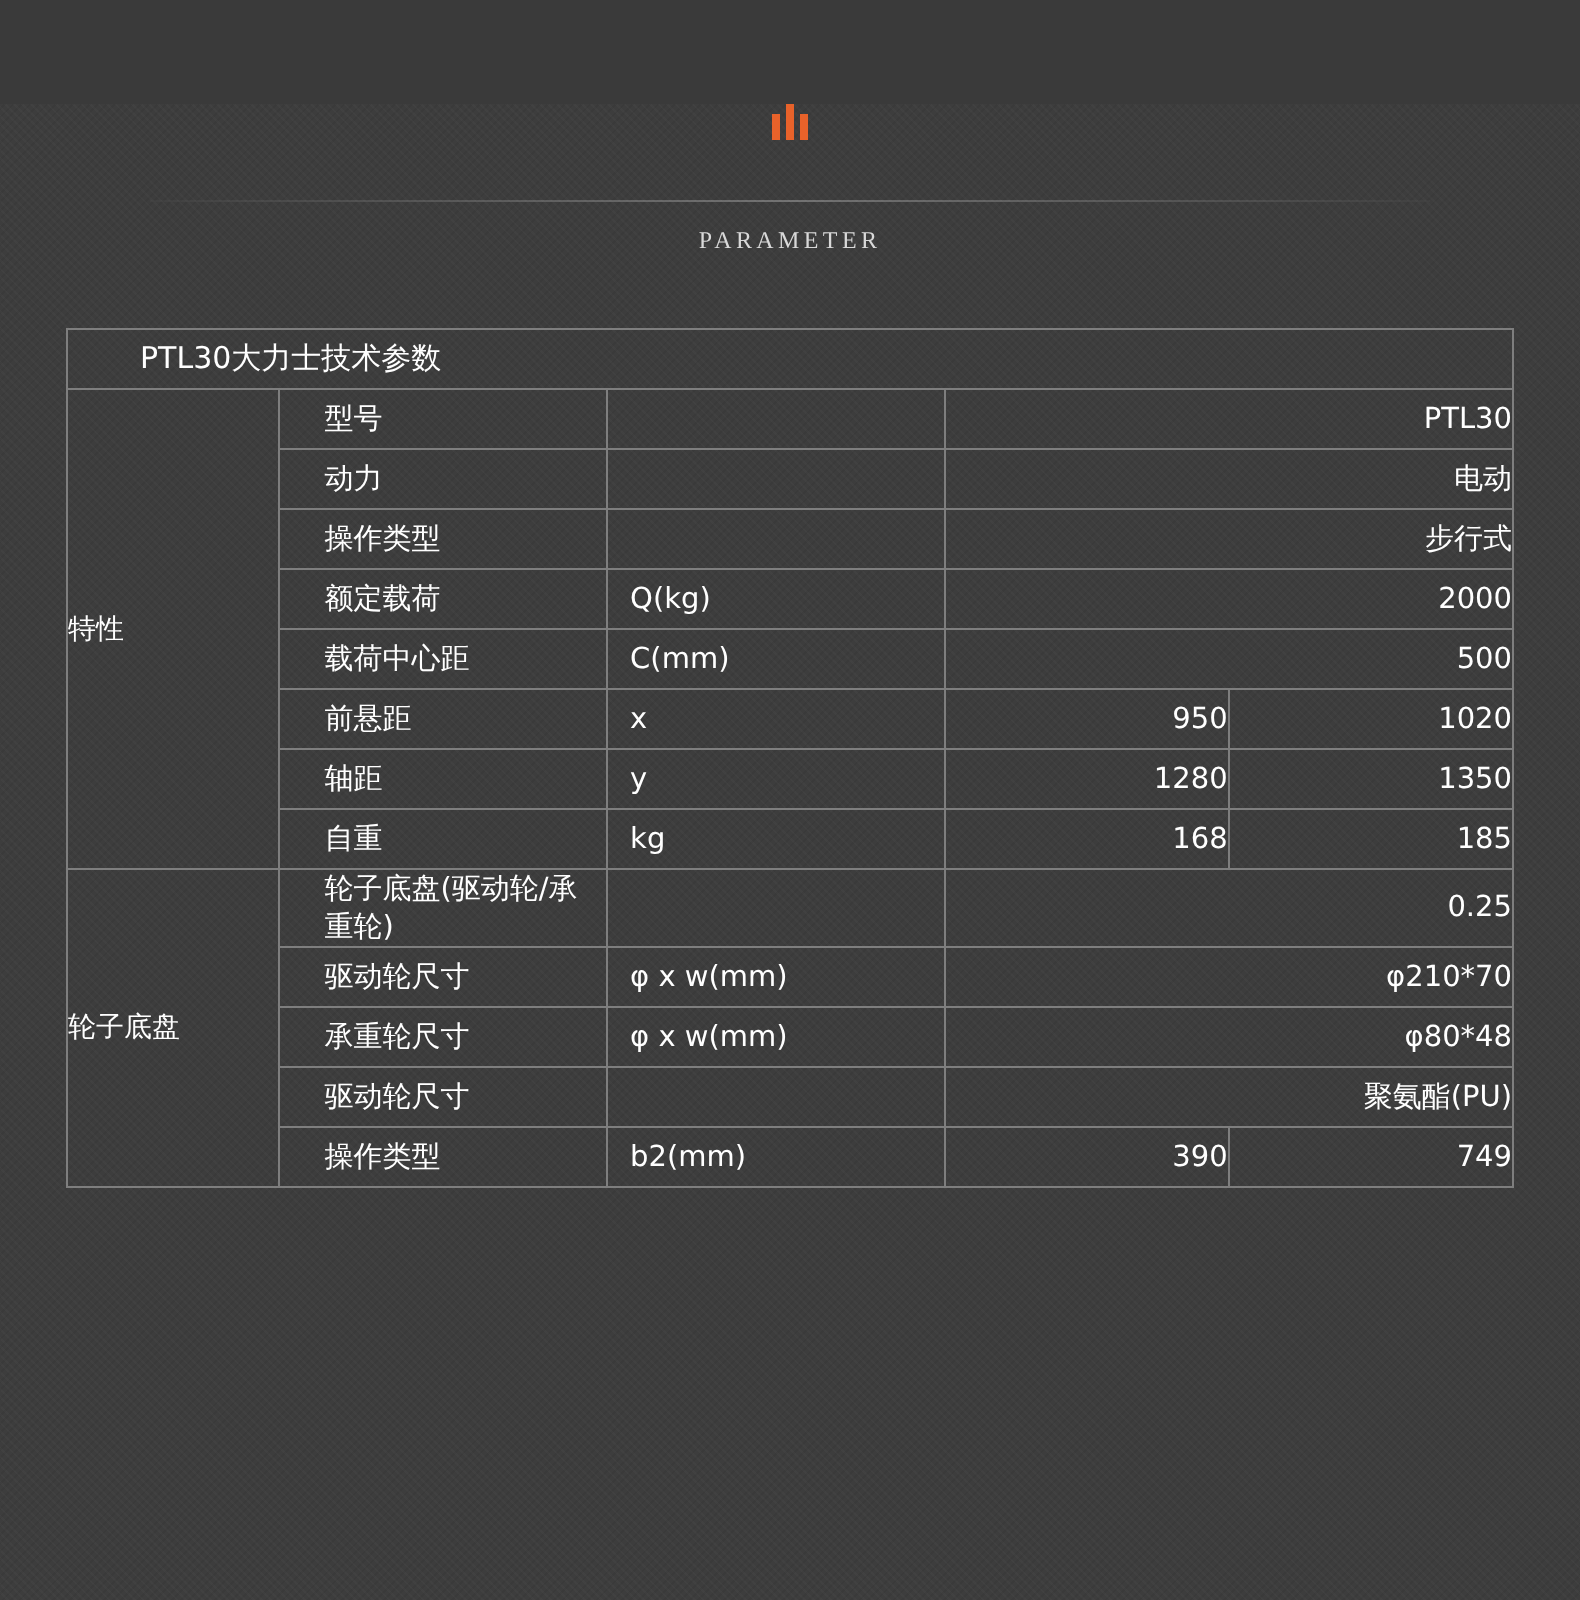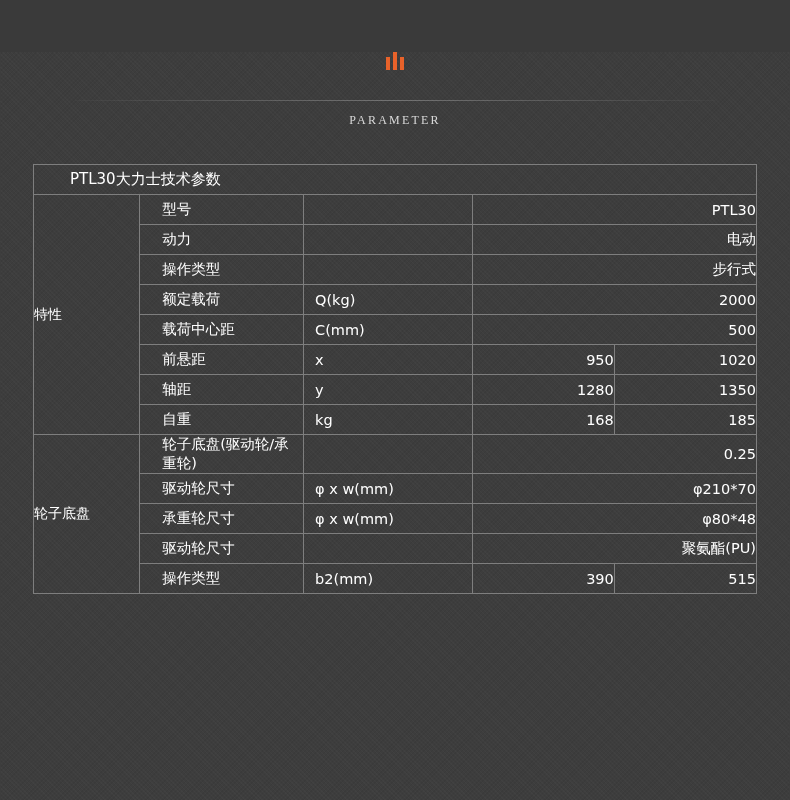--- a/index.html
+++ b/index.html
@@ -201,18 +201,18 @@
         </tr>
         <tr>
           <td class="lbl">驱动轮尺寸</td>
           <td class="unit"></td>
           <td class="val" colspan="2">聚氨酯(PU)</td>
         </tr>
         <tr>
           <td class="lbl">操作类型</td>
           <td class="unit">b2(mm)</td>
           <td class="val">390</td>
-          <td class="val">515</td>
+          <td class="val">749</td>
         </tr>
       </tbody>
     </table>
   </div>
 </div>
 
 </body></html>

